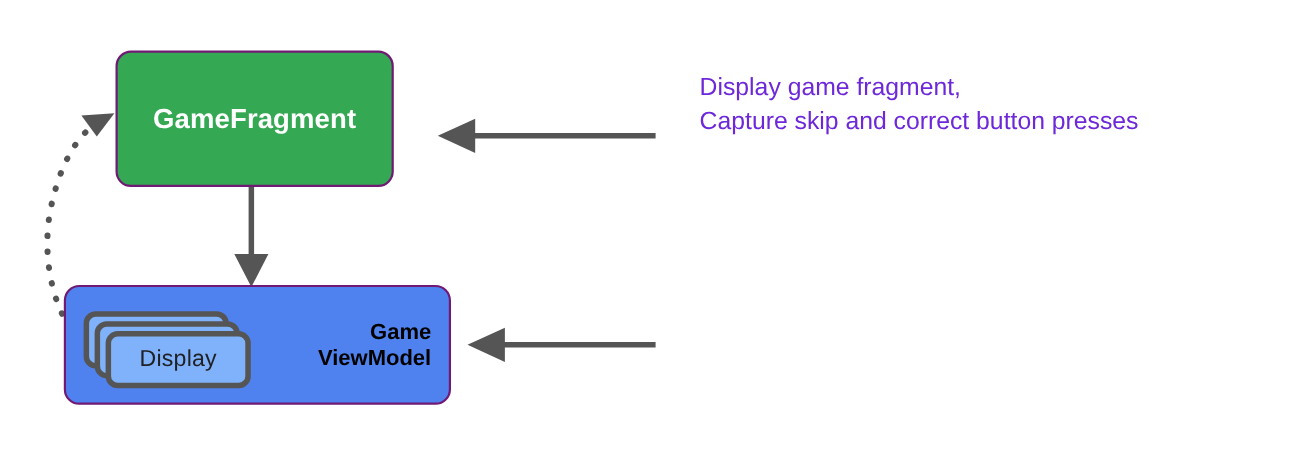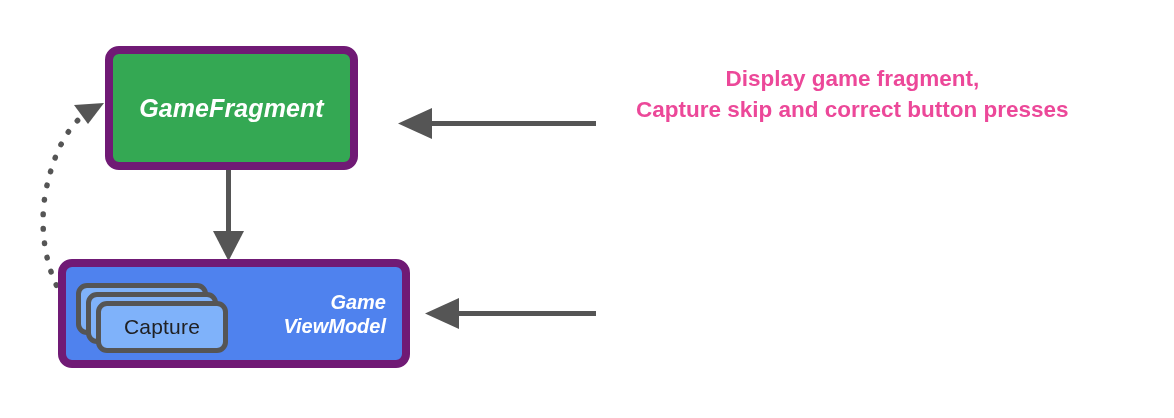--- a/index.html
+++ b/index.html
@@ -19,25 +19,24 @@
     height: 418px;
     background: #ffffff;
     overflow: hidden;
   }
 
   
   .node {
     position: absolute;
     box-sizing: border-box;
     border-radius: 14px;
-    border: 8px solid #701a75;
+    border: 2px solid #701a75;
     display: flex;
     align-items: center;
     justify-content: center;
-    font-style: italic;
   }
 
   
   #fragment-box {
     left: 105px;
     top: 46px;
     width: 253px;
     height: 124px;
     background: #34a853;
   }
@@ -55,21 +54,21 @@
     left: 58px;
     top: 259px;
     width: 352px;
     height: 109px;
     background: #4f82ee;
     justify-content: flex-end;
     align-items: center;
     padding-right: 16px;
   }
   #viewmodel-box .node-label {
-    color: #ffffff;
+    color: #000000;
     font-size: 20px;
     font-weight: bold;
     line-height: 1.2;
     text-align: right;
     white-space: pre-line;
     position: relative;
     z-index: 4;
   }
 
   
@@ -91,26 +90,25 @@
   #livedata-card-1 .card-label {
     color: #202124;
     font-size: 21px;
     font-weight: normal;
     letter-spacing: 0.2px;
   }
 
   
   .annotation {
     position: absolute;
-    color: #ec4899;
+    color: #6d28d9;
     font-size: 22.5px;
     line-height: 31px;
     white-space: pre-line;
-    font-weight: bold;
-    text-align: center;
+    font-weight: normal;
   }
   #annotation-fragment { left: 636px; top: 63px; }
   #annotation-viewmodel { left: 636px; top: 277px; }
 
   
   #edges {
     position: absolute;
     left: 0;
     top: 0;
     width: 1174px;
@@ -151,20 +149,20 @@
   </div>
 
   <div class="node" id="viewmodel-box">
     <div class="node-label">Game
 ViewModel</div>
   </div>
 
   <div class="livedata-card" id="livedata-card-3"></div>
   <div class="livedata-card" id="livedata-card-2"></div>
   <div class="livedata-card" id="livedata-card-1">
-    <div class="card-label">Capture</div>
+    <div class="card-label">Display</div>
   </div>
 
   <div class="annotation" id="annotation-fragment">Display game fragment,
 Capture skip and correct button presses</div>
 
 
 </div>
 
 </body></html>

